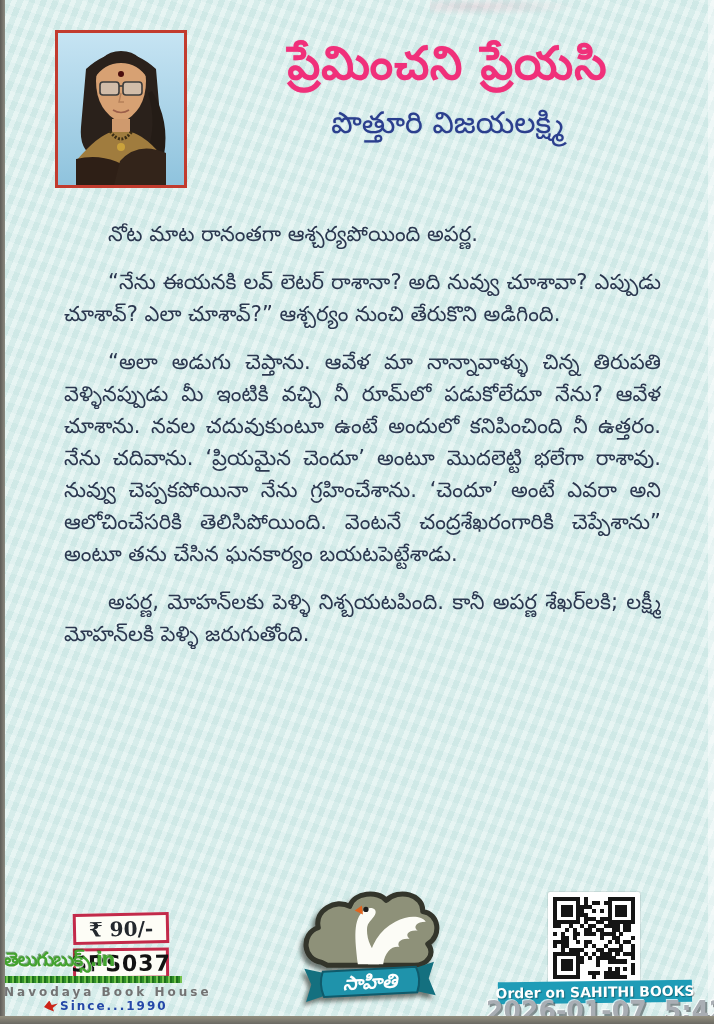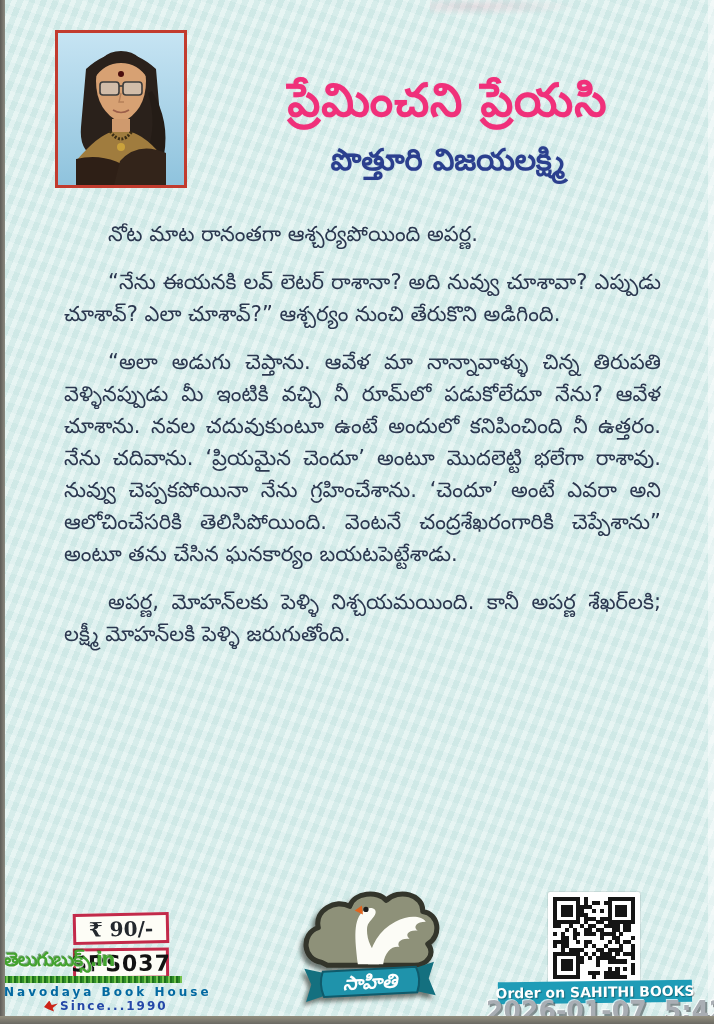--- a/index.html
+++ b/index.html
@@ -25,22 +25,22 @@
     background:radial-gradient(ellipse at 30% 40%, rgba(220,120,150,.18), transparent 70%);}
 
   
   .photo-frame{position:absolute;left:55px;top:30px;width:132px;height:158px;
     box-sizing:border-box;border:3px solid #c23b2e;background:#bfe0ee;z-index:3;}
   .photo-frame svg{display:block;width:100%;height:100%;}
 
   
   .header{position:absolute;left:195px;top:38px;width:505px;text-align:center;z-index:3;}
   .book-title{font-size:46px;line-height:1.1;font-weight:bold;color:#f0307a;
-    letter-spacing:1px;text-shadow:0 0 1px rgba(240,48,122,.5);margin-top:37px;}
-  .book-author{margin-top:16px;font-size:30px;font-weight:bold;color:#2b3f8e;
+    letter-spacing:1px;text-shadow:0 0 1px rgba(240,48,122,.5);}
+  .book-author{margin-top:16px;font-size:30px;font-weight:normal;color:#2b3f8e;
     text-shadow:0 0 1px rgba(43,63,142,.4);}
 
   
   .blurb{position:absolute;left:64px;top:202px;width:597px;height:672px;overflow:hidden;
     color:#2c3850;font-size:21px;line-height:32px;text-align:justify;z-index:3;}
   .blurb p{margin:16px 0 4px 0;text-indent:2.1em;}
 
   
   .sticker{position:absolute;left:73px;width:96px;height:31px;box-sizing:border-box;
     background:#fdfdf6;border:3px solid #c22a4a;display:flex;align-items:center;
@@ -49,21 +49,21 @@
   .sku-sticker{top:948px;transform:rotate(-0.6deg);}
   .price-sticker .txt{font-size:20px;font-weight:bold;color:#23282e;font-family:"DejaVu Serif","Liberation Serif",serif;}
   .sku-sticker .txt{font-size:22px;font-weight:bold;color:#121212;letter-spacing:1px;}
 
   
   .watermark{position:absolute;left:4px;top:948px;width:200px;z-index:6;}
   .wm-site{font-size:19px;font-weight:bold;color:#43a32f;letter-spacing:-1px;
     text-shadow:1px 1px 0 rgba(255,255,255,.7), -1px -1px 0 rgba(30,90,20,.5);white-space:nowrap;}
   .wm-grass{height:7px;width:178px;margin:1px 0 2px 0;
     background:repeating-linear-gradient(90deg,#2f8f28 0 2px,#74c24e 2px 4px,#1d6e1c 4px 6px);}
-  .wm-store{font-size:12px;font-weight:bold;color:#0369a1;letter-spacing:3px;white-space:nowrap;}
+  .wm-store{font-size:12px;font-weight:bold;color:#737373;letter-spacing:3px;white-space:nowrap;}
   .wm-since{font-size:12px;font-weight:bold;color:#2547a8;letter-spacing:2px;margin-left:40px;
     display:flex;align-items:center;white-space:nowrap;}
   .bird-icon{display:inline-block;width:14px;height:11px;background:#cc2418;margin-right:2px;
     clip-path:polygon(0 60%,38% 0,55% 42%,100% 28%,62% 68%,72% 100%,30% 80%);}
 
   
   .publisher-logo{position:absolute;left:297px;top:884px;width:146px;height:130px;z-index:4;}
   .publisher-logo svg{width:100%;height:100%;
     filter:drop-shadow(-3px 4px 2px rgba(25,25,18,.55));}
 
@@ -118,21 +118,21 @@
 
   <div class="header">
     <div class="book-title">ప్రేమించని ప్రేయసి</div>
     <div class="book-author">పొత్తూరి విజయలక్ష్మి</div>
   </div>
 
   <div class="blurb">
     <p>నోట మాట రానంతగా ఆశ్చర్యపోయింది అపర్ణ.</p>
     <p>“నేను ఈయనకి లవ్ లెటర్ రాశానా? అది నువ్వు చూశావా? ఎప్పుడు చూశావ్? ఎలా చూశావ్?” ఆశ్చర్యం నుంచి తేరుకొని అడిగింది.</p>
     <p>“అలా అడుగు చెప్తాను. ఆవేళ మా నాన్నావాళ్ళు చిన్న తిరుపతి వెళ్ళినప్పుడు మీ ఇంటికి వచ్చి నీ రూమ్‌లో పడుకోలేదూ నేను? ఆవేళ చూశాను. నవల చదువుకుంటూ ఉంటే అందులో కనిపించింది నీ ఉత్తరం. నేను చదివాను. ‘ప్రియమైన చెందూ’ అంటూ మొదలెట్టి భలేగా రాశావు. నువ్వు చెప్పకపోయినా నేను గ్రహించేశాను. ‘చెందూ’ అంటే ఎవరా అని ఆలోచించేసరికి తెలిసిపోయింది. వెంటనే చంద్రశేఖరంగారికి చెప్పేశాను” అంటూ తను చేసిన ఘనకార్యం బయటపెట్టేశాడు.</p>
-    <p>అపర్ణ, మోహన్‌లకు పెళ్ళి నిశ్చయమయింది. కానీ అపర్ణ శేఖర్‌లకి; లక్ష్మీ మోహన్‌లకి పెళ్ళి జరుగుతోంది.</p>
+    <p>అపర్ణ, మోహన్‌లకు పెళ్ళి నిశ్బయటపింది. కానీ అపర్ణ శేఖర్‌లకి; లక్ష్మీ మోహన్‌లకి పెళ్ళి జరుగుతోంది.</p>
   </div>
 
   <div class="sticker price-sticker">
     <span class="txt">₹ 90/-</span>
   </div>
   <div class="sticker sku-sticker">
     <span class="txt">SPS037</span>
   </div>
 
   <div class="watermark">

